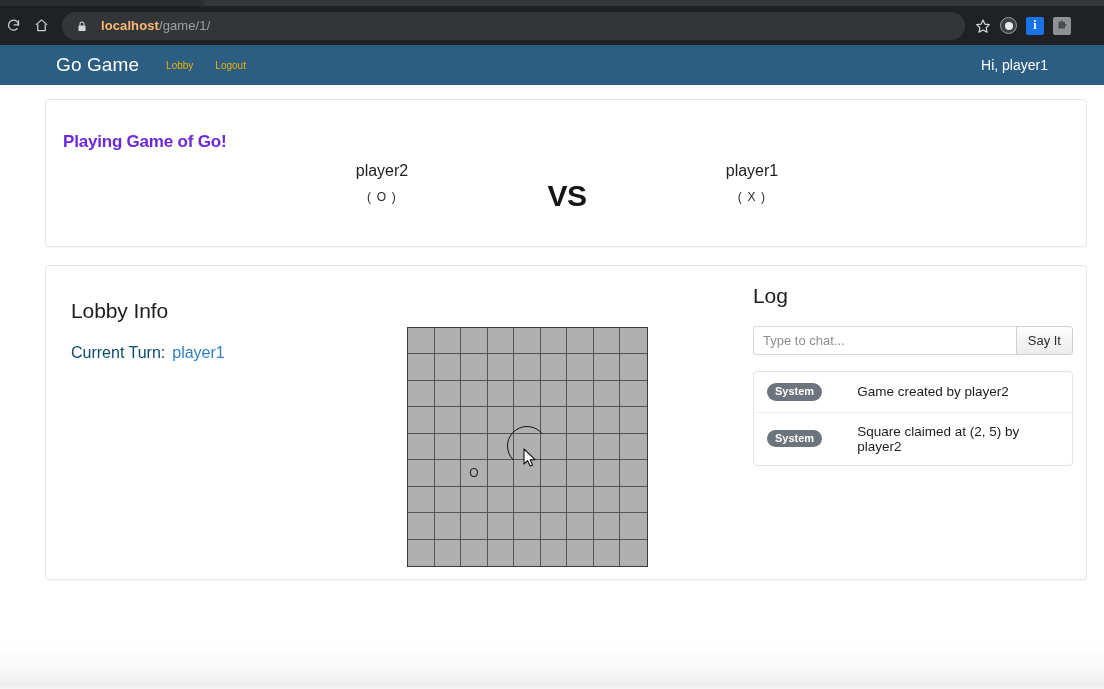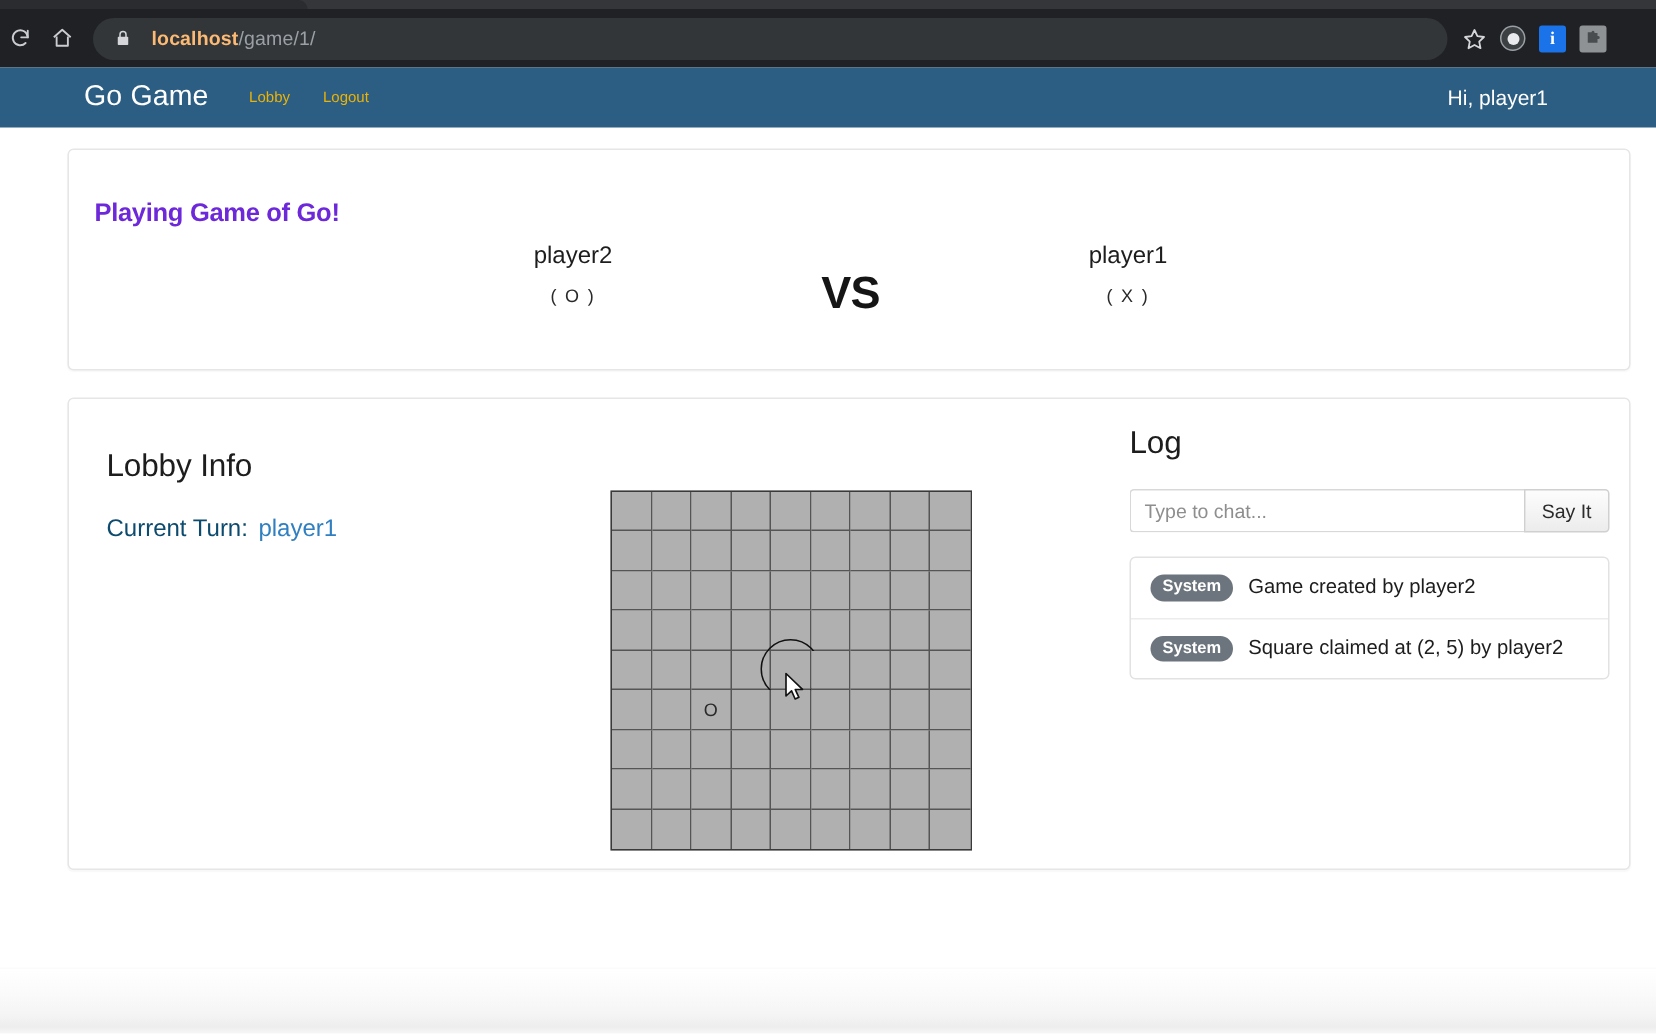--- a/index.html
+++ b/index.html
@@ -68,21 +68,21 @@
     display: flex; align-items: center; justify-content: center;
   }
   .ext-gray svg { width: 12px; height: 12px; color: #4a4d50; }
 
   
   .navbar {
     position: absolute; left: 0; top: 45px;
     width: 1104px; height: 40px;
     background: #2c5d82;
     display: flex; align-items: center;
-    padding: 0 72px 0 56px;
+    padding: 0 56px 0 56px;
   }
   .brand {
     color: #ffffff; font-size: 19px; letter-spacing: 0.1px;
     margin-right: 27px; cursor: pointer; text-decoration: none;
   }
   .nav-link {
     color: #eab308; font-size: 10px; margin-right: 22px;
     cursor: pointer; text-decoration: none;
   }
   .nav-spacer { flex: 1; }
@@ -188,23 +188,24 @@
     background: linear-gradient(#fdfdfd, #ececec);
     font-size: 13px; color: #2b2b2b; cursor: pointer;
     font-family: "Liberation Sans", sans-serif;
   }
   .log-list {
     margin-top: 16px;
     border: 1px solid #e2e2e2; border-radius: 4px;
     overflow: hidden; background: #fff;
   }
   .log-item {
-    display: flex; align-items: flex-start;
+    display: flex; align-items: center;
     padding: 11px 13px; font-size: 13.5px; color: #1d1d1d;
     border-bottom: 1px solid #ececec;
+    gap: 25px;
   }
   .log-item:last-child { border-bottom: none; }
   .badge {
     background: #6c757d; color: #fff;
     font-size: 11px; font-weight: bold;
     border-radius: 9px; padding: 2px 8px 3px 8px;
     margin-right: 10px; flex: none; line-height: 1.15;
   }
 
   

